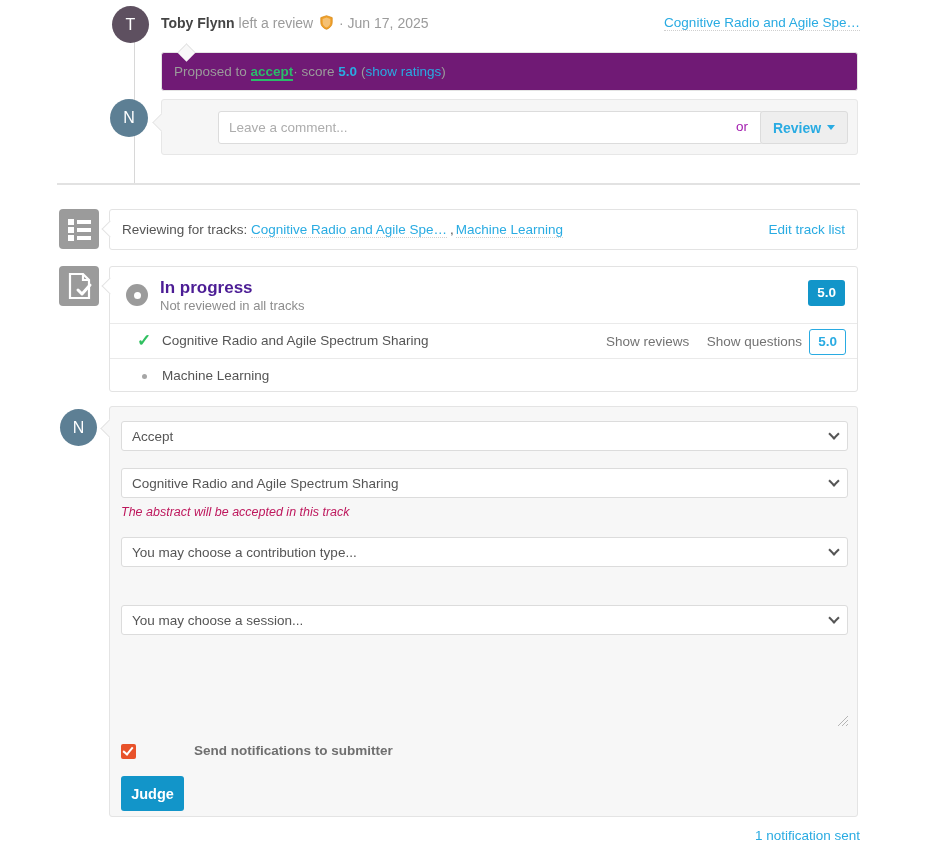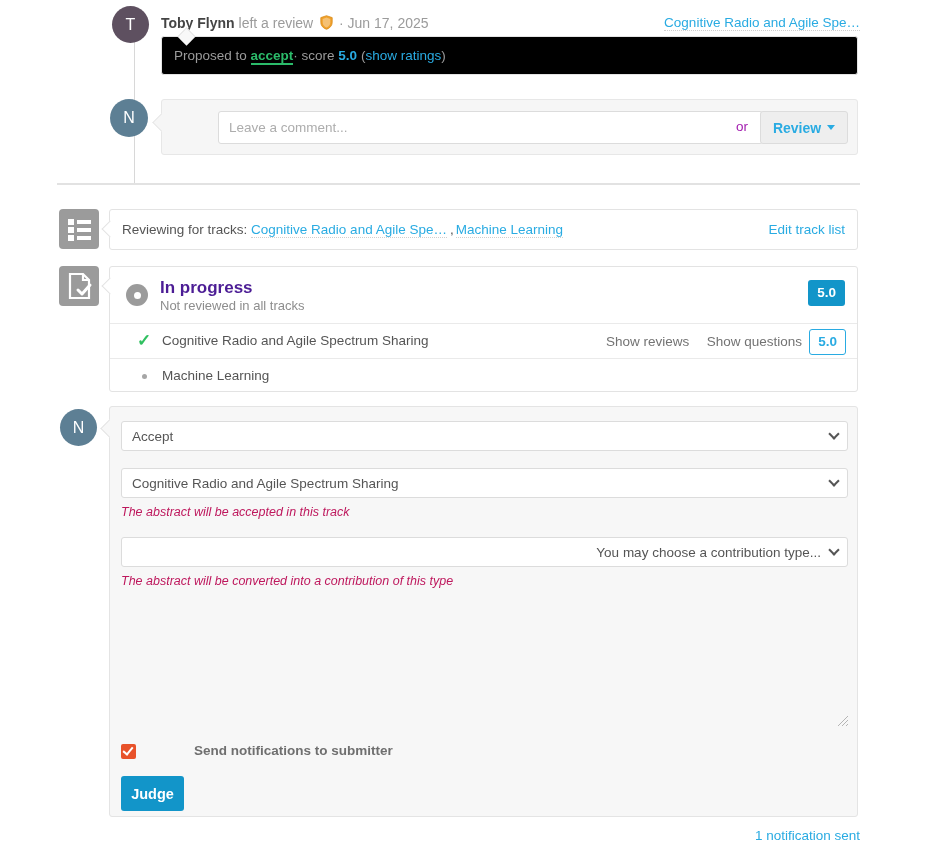--- a/index.html
+++ b/index.html
@@ -57,23 +57,23 @@
     display: inline-block; vertical-align: -2px; margin: 0 2px 0 3px;
   }
   .review-link {
     position: absolute; right: 89px; top: 15px;
     font-size: 13.5px; color: #29abe2;
     border-bottom: 1px dotted #cfcfcf;
     white-space: nowrap;
   }
 
   .bubble {
-    position: absolute; left: 161px; top: 36px;
+    position: absolute; left: 161px; top: 52px;
     width: 697px; height: 39px;
-    background: #000000; border: 1px solid #e4e4e4; border-radius: 3px;
+    background: #701a75; border: 1px solid #e4e4e4; border-radius: 3px;
   }
   .bubble::before {
     content: ""; position: absolute; left: 18px; top: -7px;
     width: 12px; height: 12px; background: #f8f8f8;
     border-left: 1px solid #e4e4e4; border-top: 1px solid #e4e4e4;
     transform: rotate(45deg);
   }
   .bubble-text {
     position: absolute; left: 12px; top: 11px;
     color: #9b9b9b; font-size: 13.5px; white-space: nowrap;
@@ -250,21 +250,21 @@
     display: flex; align-items: center;
   }
   .sel .chev {
     position: absolute; right: 9px; top: 50%;
     width: 8px; height: 8px; margin-top: -6px;
     border-right: 2px solid #555; border-bottom: 2px solid #555;
     transform: rotate(45deg);
   }
   .sel-action { left: 11px; top: 14px; width: 727px; }
   .sel-track  { left: 11px; top: 61px; width: 727px; }
-  .sel-ctype  { left: 11px; top: 130px; width: 727px; justify-content: flex-end; }
+  .sel-ctype  { left: 11px; top: 130px; width: 727px; }
   .sel-sess   { left: 11px; top: 198px; width: 727px; }
 
   .hint {
     position: absolute; left: 11px;
     font-size: 12.5px; color: #be185d; font-style: italic; white-space: nowrap;
   }
   .hint-track { top: 98px; }
   .hint-ctype { top: 167px; }
   .hint-sess  { top: 235px; }
 
@@ -424,22 +424,25 @@
     <div class="sel sel-track">
       <span>Cognitive Radio and Agile Spectrum Sharing</span>
       <span class="chev"></span>
     </div>
     <div class="hint hint-track">The abstract will be accepted in this track</div>
 
     <div class="sel sel-ctype">
       <span>You may choose a contribution type...</span>
       <span class="chev"></span>
     </div>
-    <div class="hint hint-ctype">The abstract will be converted into a contribution of this type</div>
-
+
+    <div class="sel sel-sess">
+      <span>You may choose a session...</span>
+      <span class="chev"></span>
+    </div>
 
     <svg class="resize-grip">
       <path d="M11 1 L1 11 M11 5 L5 11 M11 9 L9 11" stroke="#b5b5b5" stroke-width="1"></path>
     </svg>
 
     <div class="chk-wrap">
       <div class="chkbox"></div>
       <div class="chk-label">Send notifications to submitter</div>
     </div>
 

